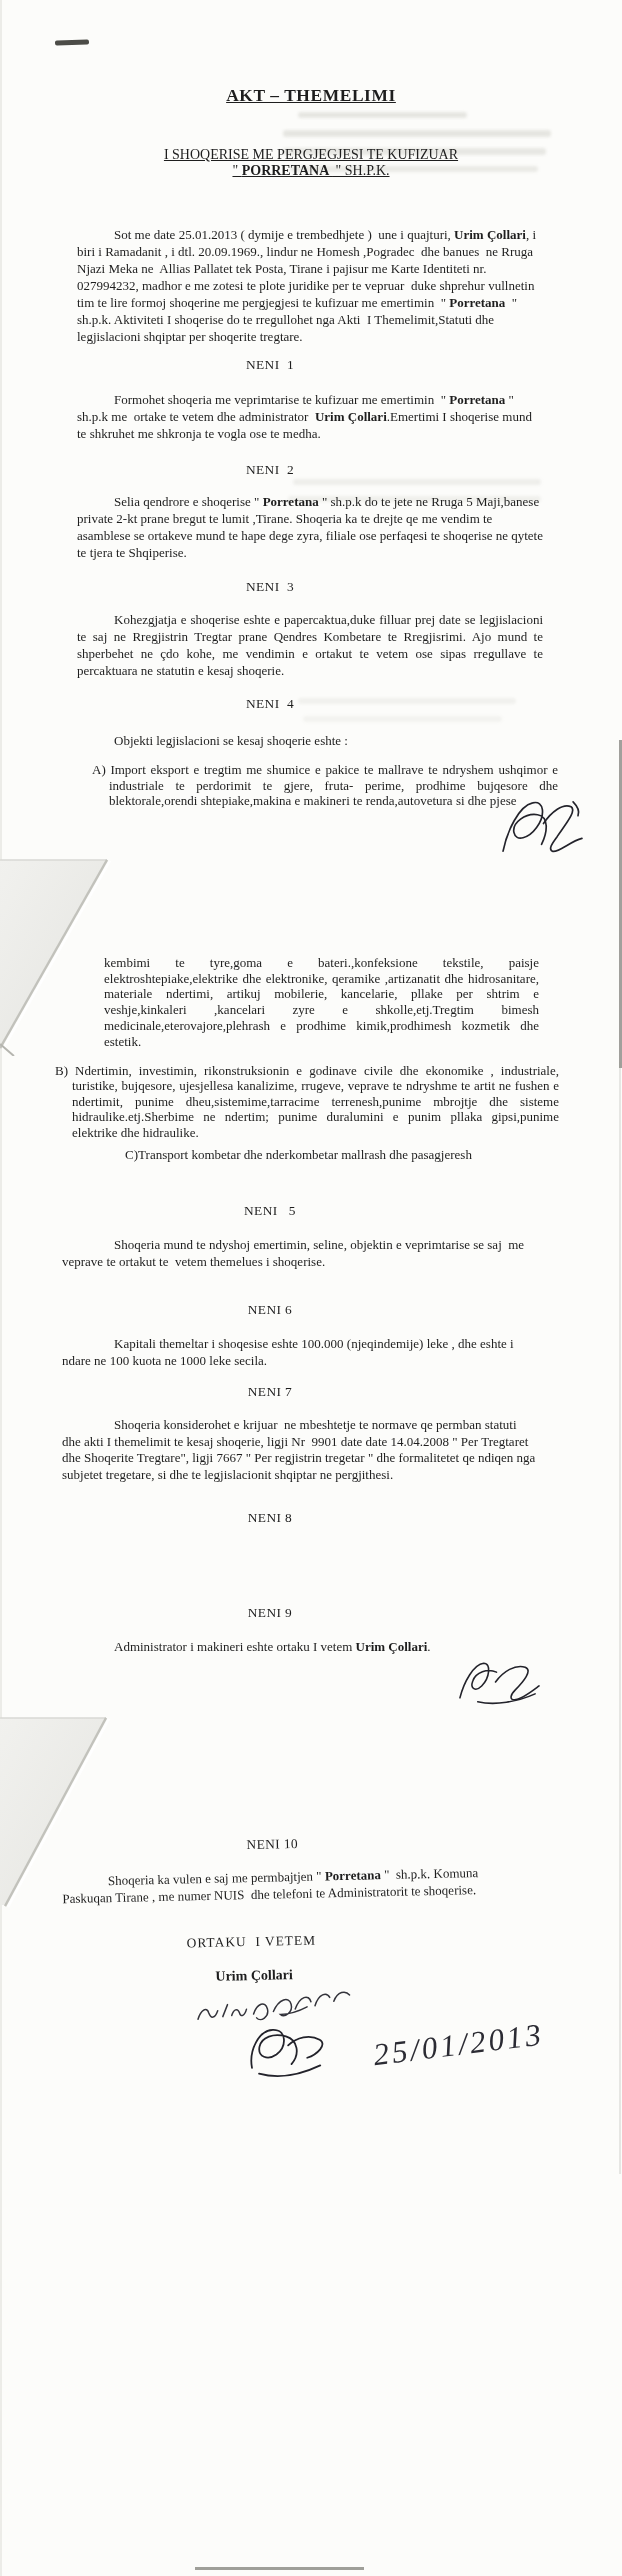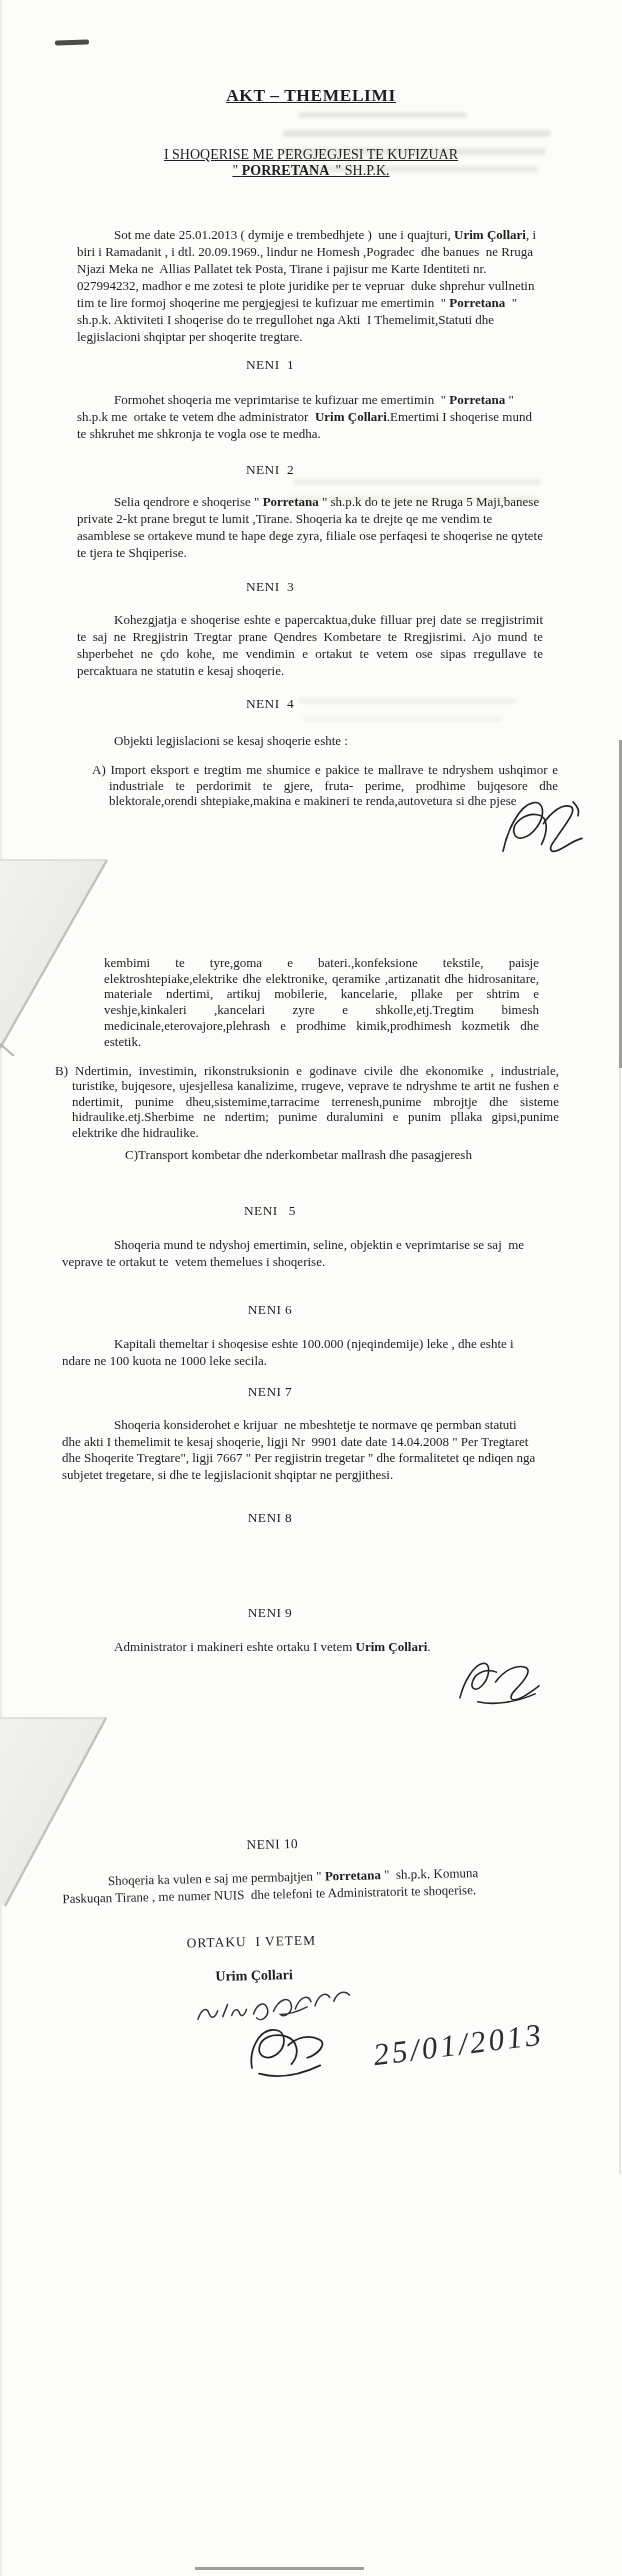--- a/index.html
+++ b/index.html
@@ -86,21 +86,21 @@
 
   <div class="abs par" style="top:226px;left:77px;width:466px;text-indent:37px"><span>Sot me date 25.01.2013 ( dymije e trembedhjete )  une i quajturi, </span><span class="b">Urim Çollari</span><span>, i biri i Ramadanit , i dtl. 20.09.1969., lindur ne Homesh ,Pogradec  dhe banues  ne Rruga Njazi Meka ne  Allias Pallatet tek Posta, Tirane i pajisur me Karte Identiteti nr. 027994232, madhor e me zotesi te plote juridike per te vepruar  duke shprehur vullnetin tim te lire formoj shoqerine me pergjegjesi te kufizuar me emertimin  " </span><span class="b">Porretana</span><span>  " sh.p.k. Aktiviteti I shoqerise do te rregullohet nga Akti  I Themelimit,Statuti dhe legjislacioni shqiptar per shoqerite tregtare.</span></div>
 
   <div class="abs neni" style="top:357px">NENI  1</div>
   <div class="abs par" style="top:391px;left:77px;width:466px;text-indent:37px"><span>Formohet shoqeria me veprimtarise te kufizuar me emertimin  " </span><span class="b">Porretana</span><span> " sh.p.k me  ortake te vetem dhe administrator  </span><span class="b">Urim Çollari</span><span>.Emertimi I shoqerise mund te shkruhet me shkronja te vogla ose te medha.</span></div>
 
   <div class="abs neni" style="top:462px">NENI  2</div>
   <div class="abs par" style="top:493px;left:77px;width:472px;text-indent:37px"><span>Selia qendrore e shoqerise " </span><span class="b">Porretana</span><span> " sh.p.k do te jete ne Rruga 5 Maji,banese private 2-kt prane bregut te lumit ,Tirane. Shoqeria ka te drejte qe me vendim te asamblese se ortakeve mund te hape dege zyra, filiale ose perfaqesi te shoqerise ne qytete te tjera te Shqiperise.</span></div>
 
   <div class="abs neni" style="top:579px">NENI  3</div>
-  <div class="abs par just" style="top:611px;left:77px;width:466px;text-indent:37px"><span>Kohezgjatja e shoqerise eshte e papercaktua,duke filluar prej date se rregjistrimit te saj ne Rregjistrin Tregtar prane Qendres Kombetare te Rregjisrimi. Ajo mund te shperbehet ne çdo kohe, me vendimin e ortakut te vetem ose sipas rregullave te percaktuara ne statutin e kesaj shoqerie.</span></div>
+  <div class="abs par just" style="top:611px;left:77px;width:466px;text-indent:37px"><span>Kohezgjatja e shoqerise eshte e papercaktua,duke filluar prej date se legjislacioni te saj ne Rregjistrin Tregtar prane Qendres Kombetare te Rregjisrimi. Ajo mund te shperbehet ne çdo kohe, me vendimin e ortakut te vetem ose sipas rregullave te percaktuara ne statutin e kesaj shoqerie.</span></div>
 
   <div class="abs neni" style="top:696px">NENI  4</div>
   <div class="abs par" style="top:732px;left:77px;width:466px;text-indent:37px">Objekti legjislacioni se kesaj shoqerie eshte :</div>
   <div class="abs list hang" style="top:762px;left:92px;width:449px">A) Import eksport e tregtim me shumice e pakice te mallrave te ndryshem ushqimor e industriale te perdorimit te gjere, fruta- perime, prodhime bujqesore dhe blektorale,orendi shtepiake,makina e makineri te renda,autovetura si dhe pjese</div>
 
   <div class="abs sig" style="top:794px;left:491px">
     <svg width="104" height="71" viewBox="0 0 105 72">
       <g fill="none" stroke="#23232b" stroke-width="1.7" stroke-linecap="round">
         <path d="M12,58 C16,38 28,12 42,9 C54,6 55,22 46,34 C38,45 25,49 23,39 C21,29 35,19 47,21 C59,23 57,39 51,51"></path>
         <path d="M53,30 C61,18 73,9 81,13 C87,17 75,31 67,43 C61,51 58,56 62,58 C68,60 80,48 92,45"></path>

